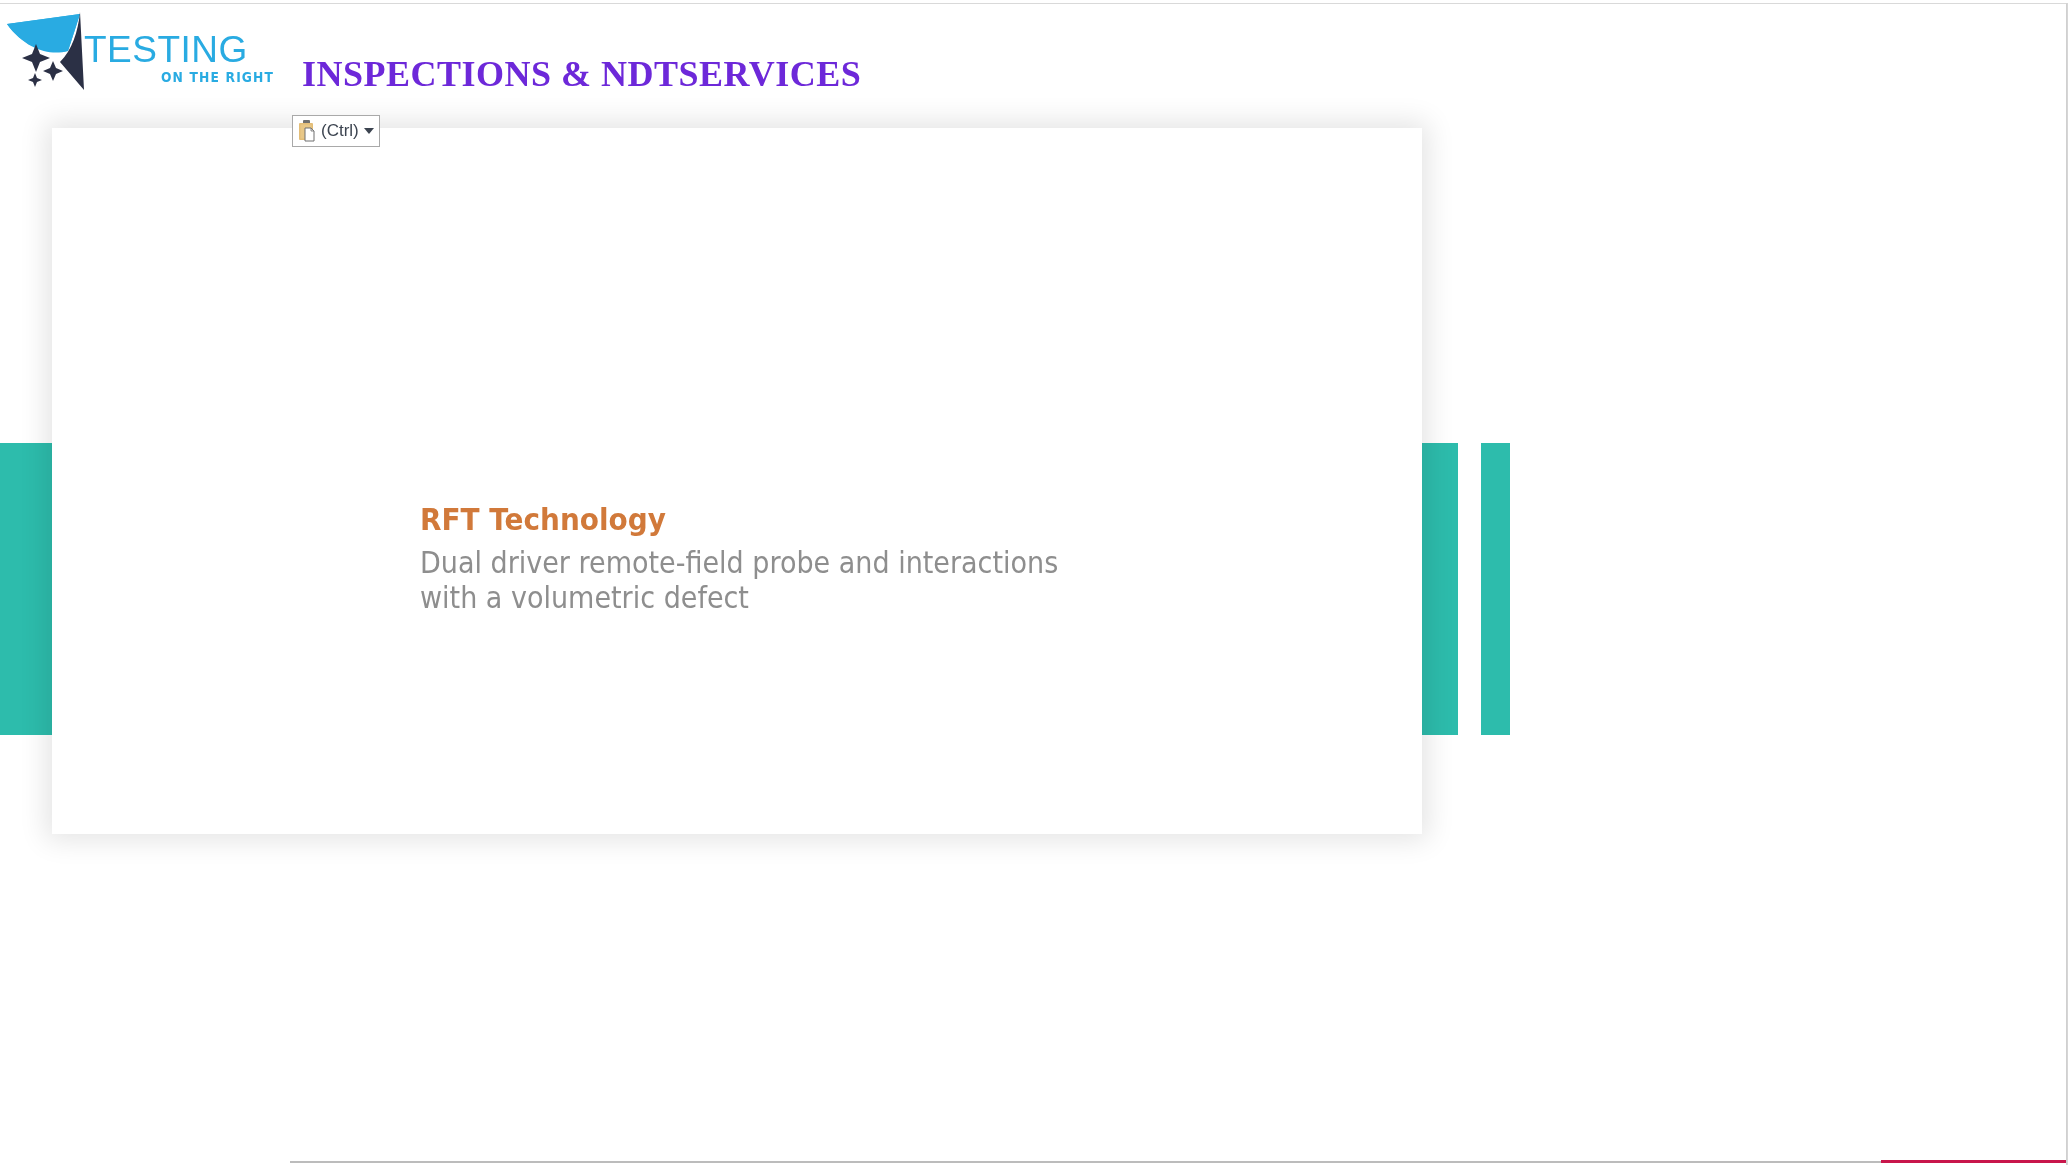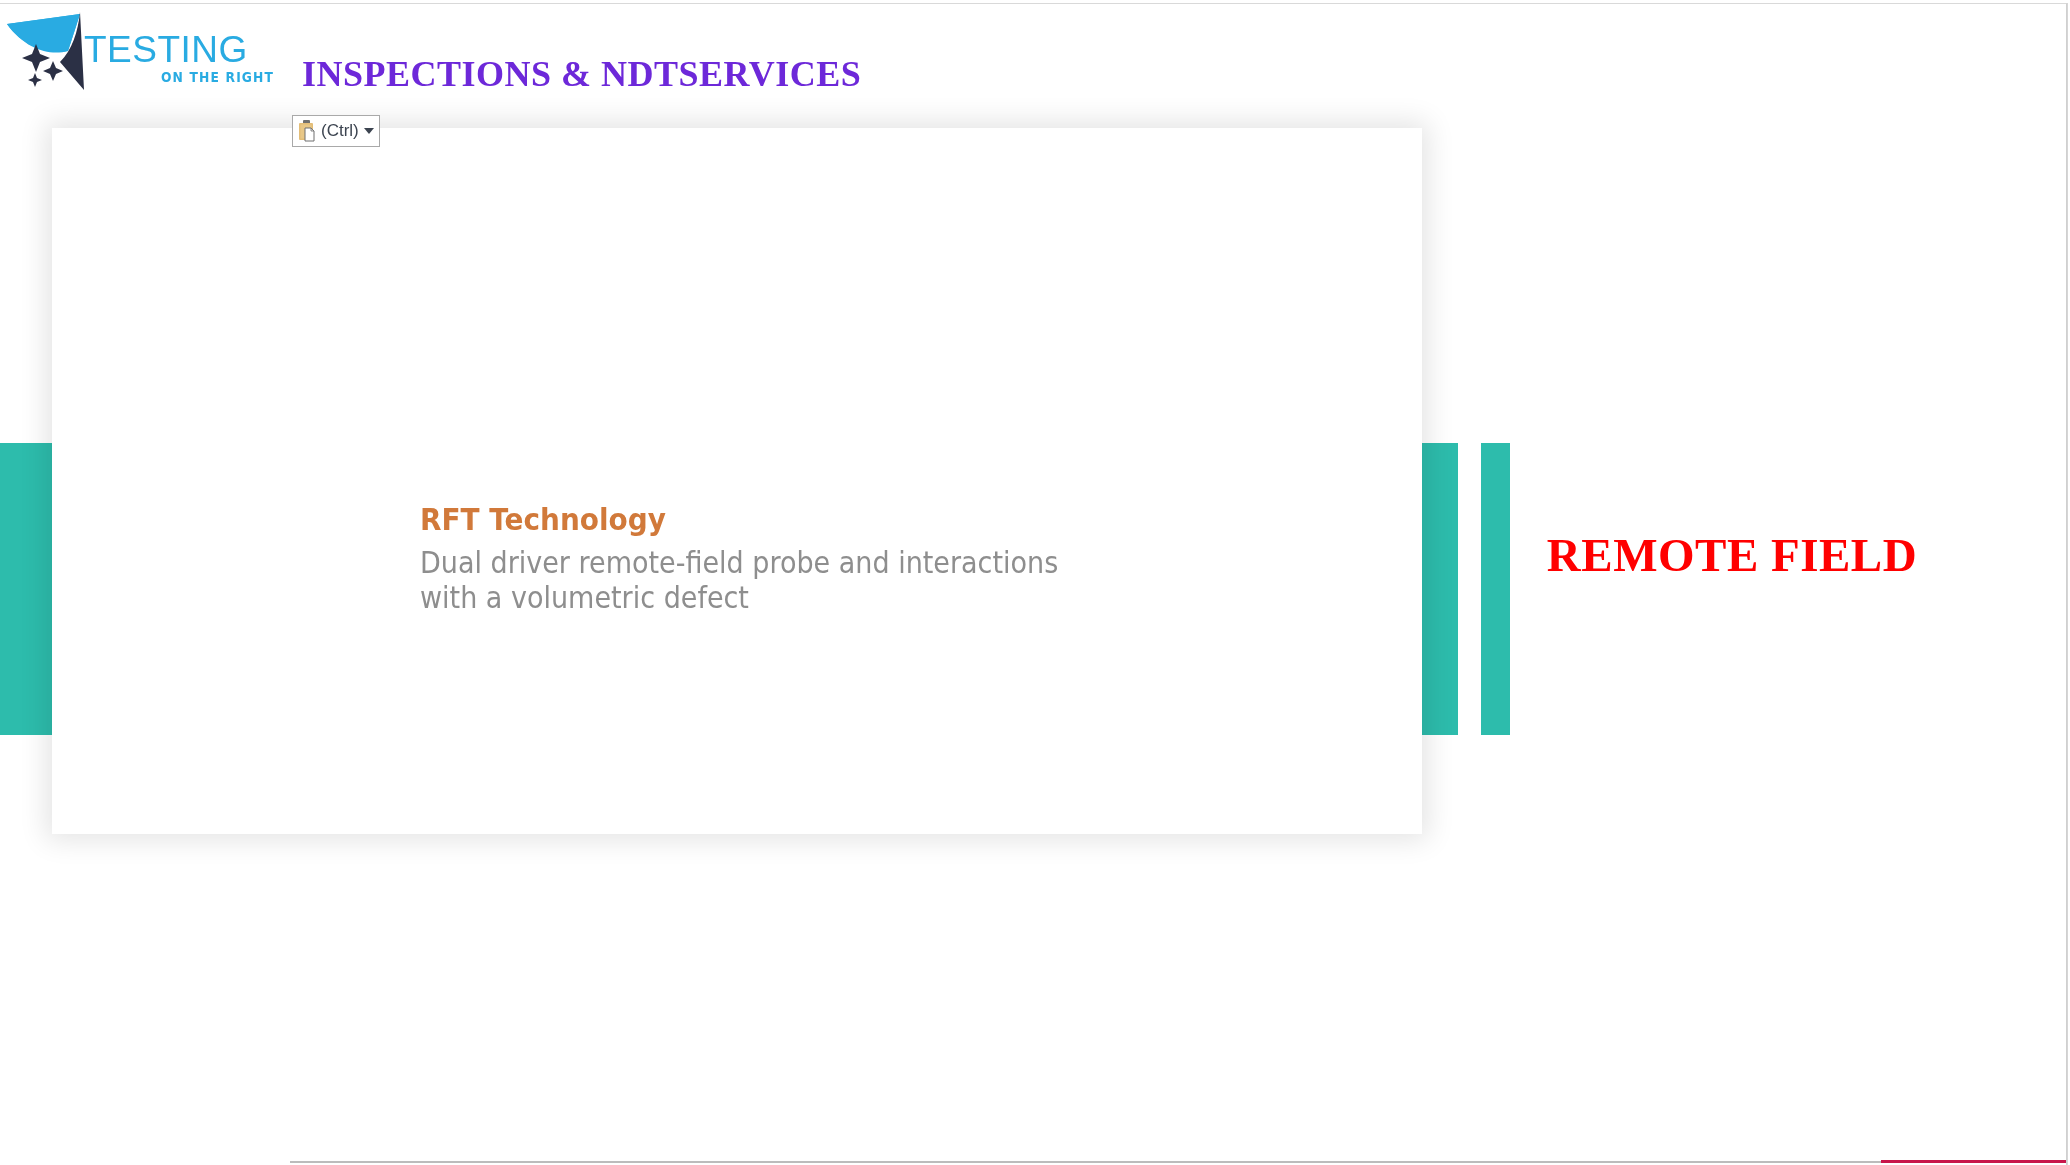--- a/index.html
+++ b/index.html
@@ -244,19 +244,18 @@
 
       <path d="M8 9 h6 l3 3 v10 h-9 Z" fill="#ffffff" stroke="#6f6f6f" stroke-width="1"></path>
       <path d="M14 9 v3 h3 Z" fill="#e6e6e6" stroke="#6f6f6f" stroke-width="0.8"></path>
     </svg>
   </span>
   <span id="paste-label">(Ctrl)</span>
   <span id="paste-caret"></span>
 </div>
 
 <div id="section-heading">
-  <div>REMOTE FIELD</div>
 </div>
 
 <div id="bottom-rule-gray"></div>
 <div id="bottom-rule-accent"></div>
 <div id="right-edge-rule"></div>
 <div id="page-frame"></div>
 
 </body></html>

